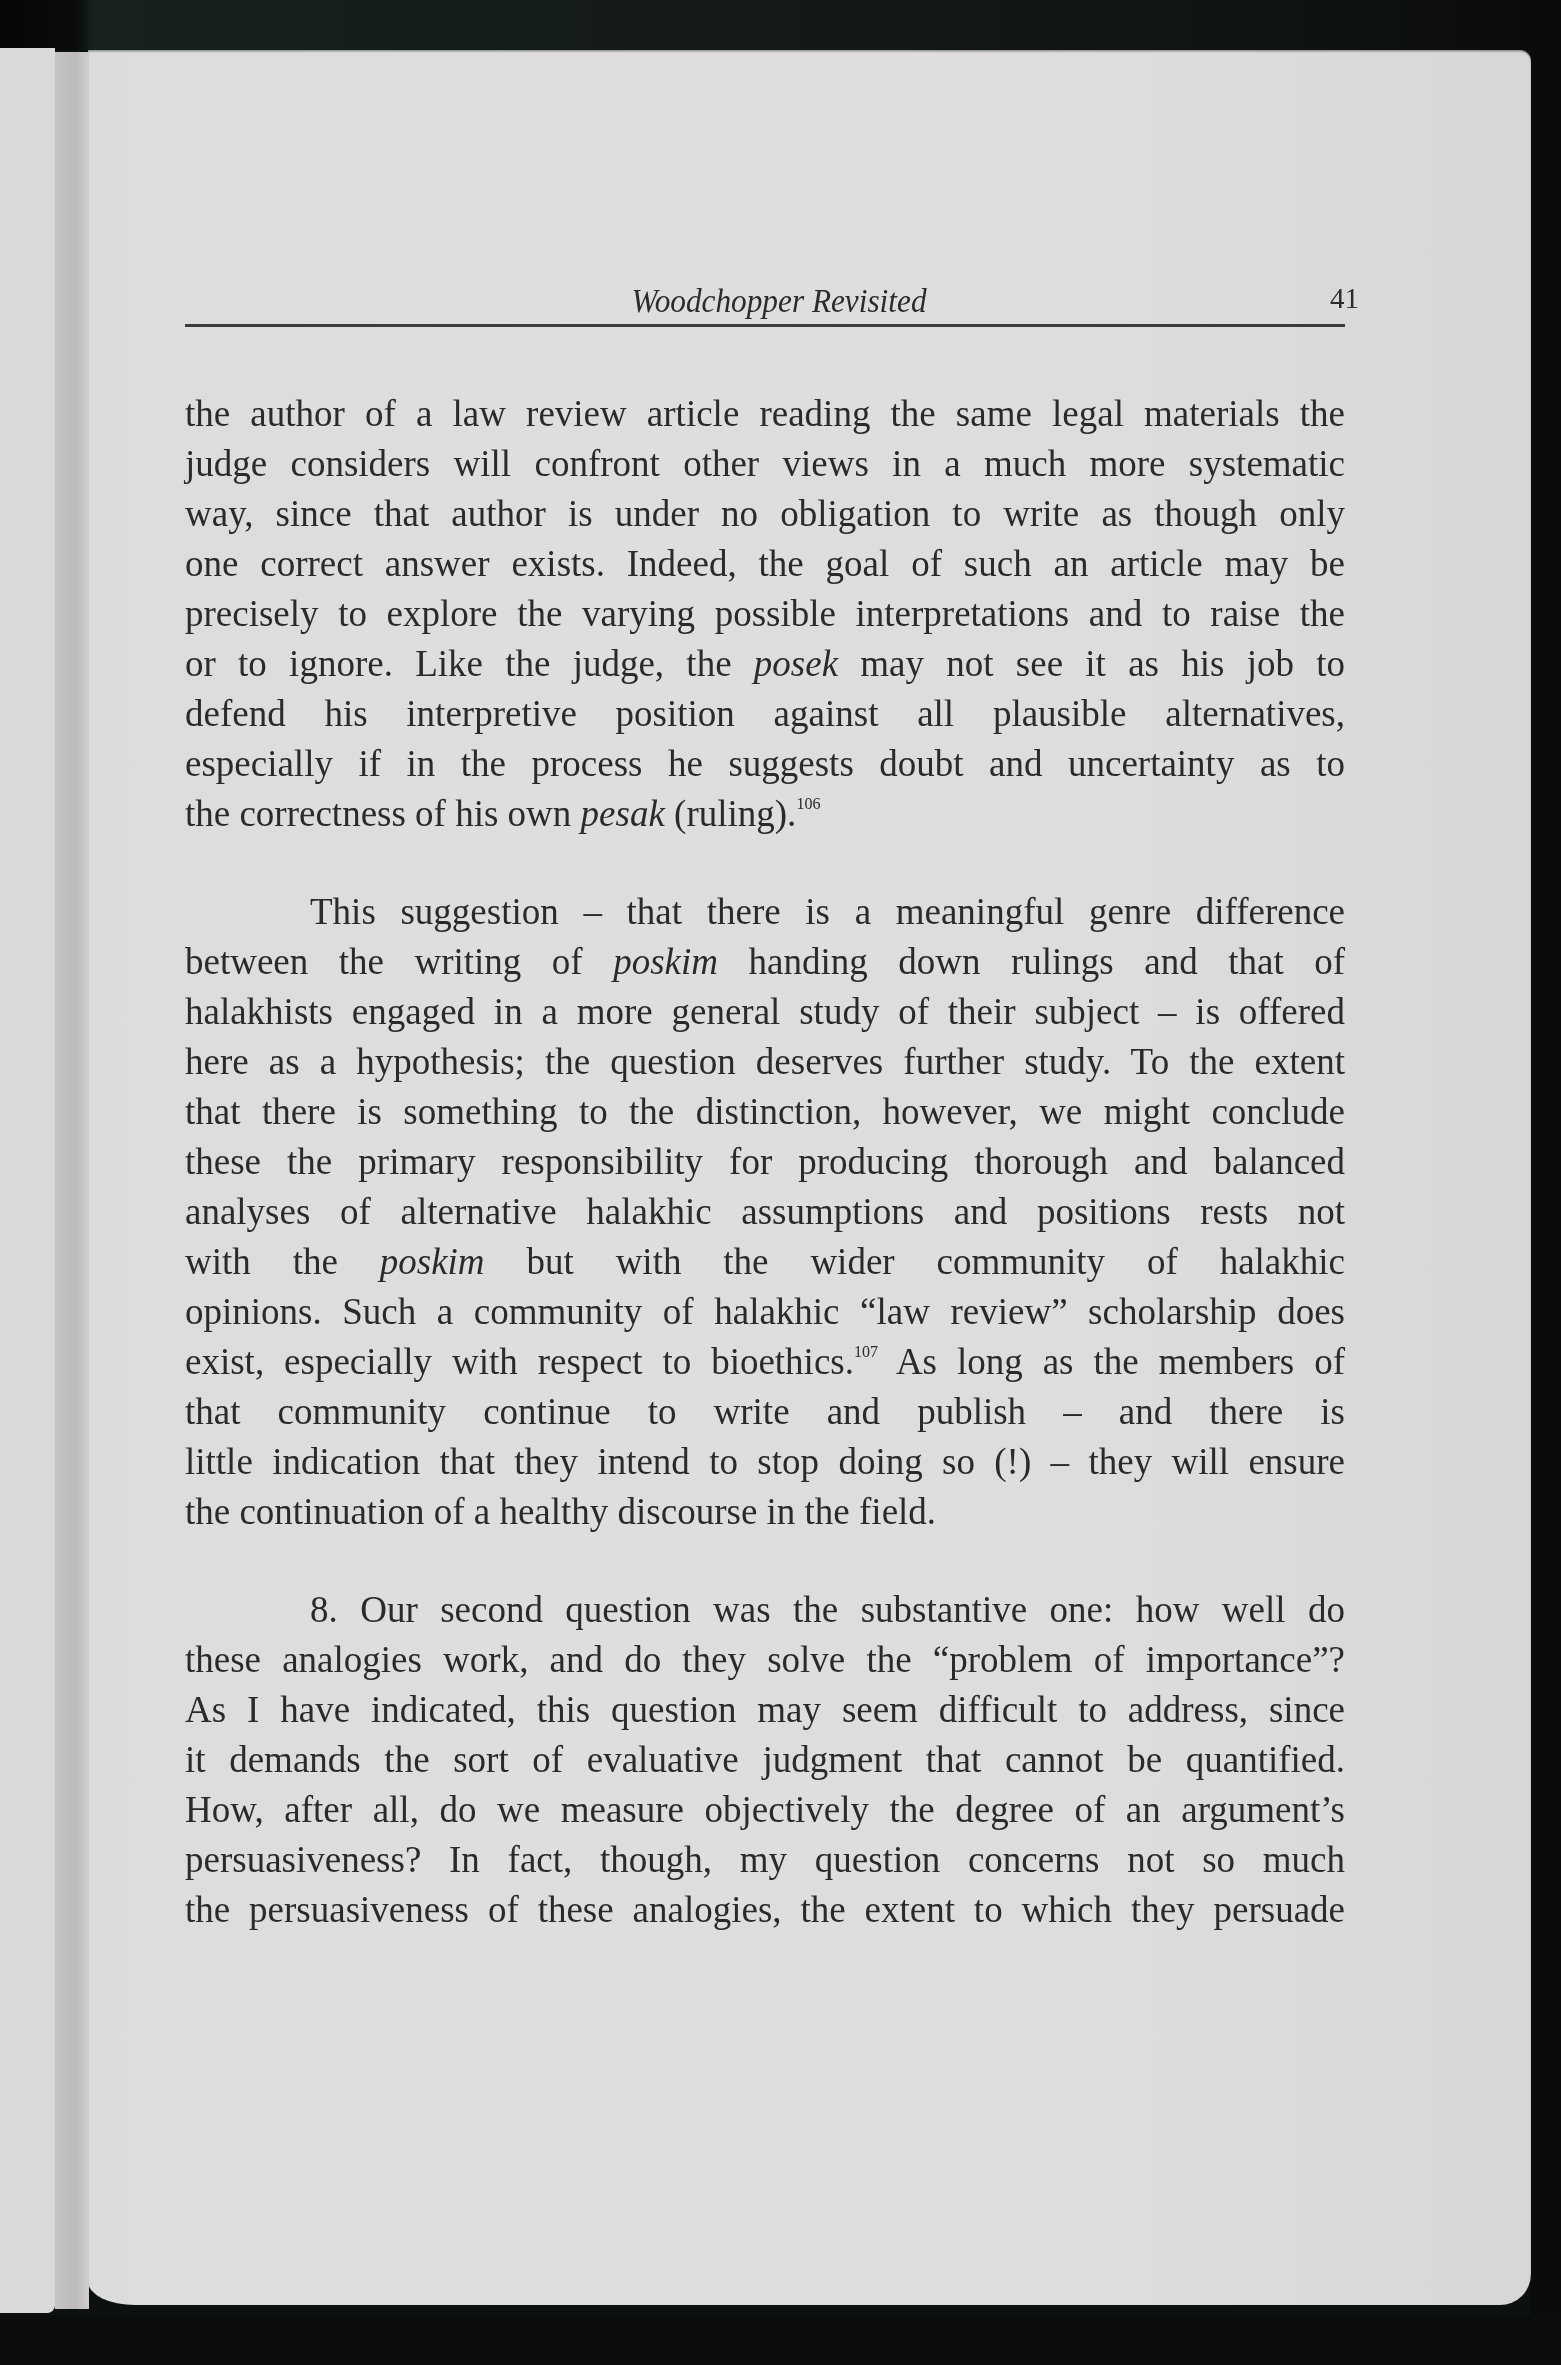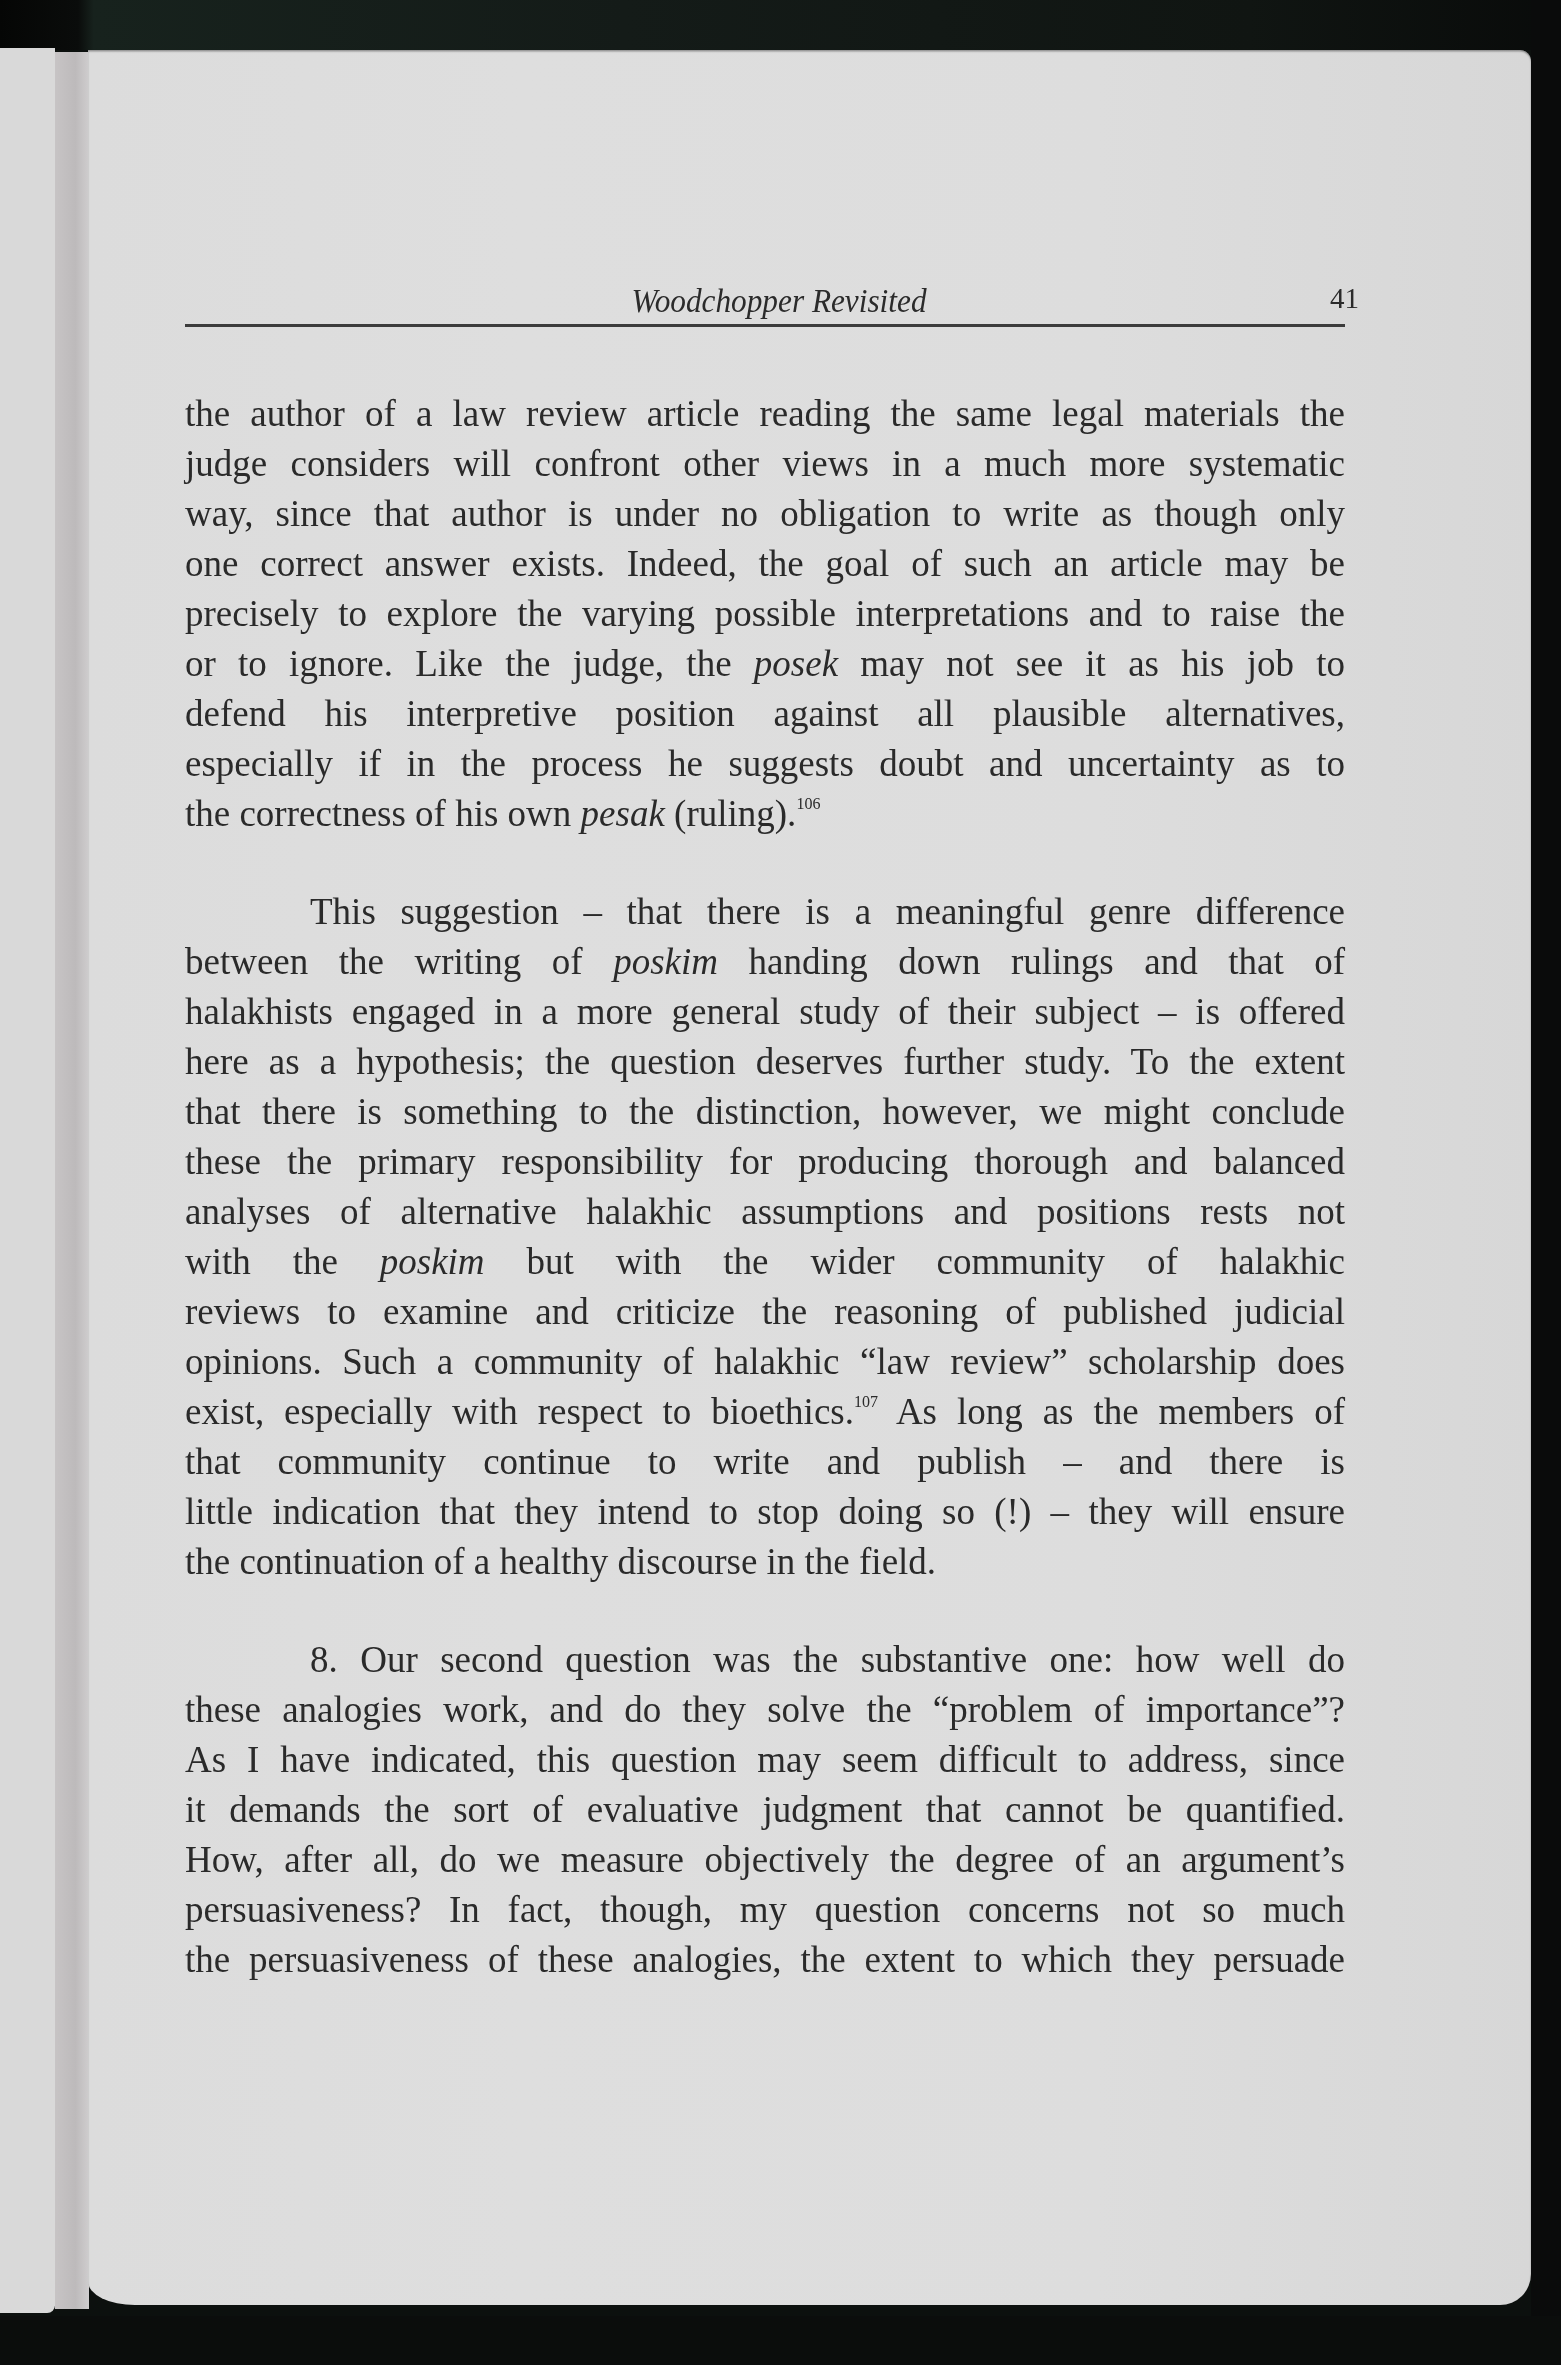--- a/index.html
+++ b/index.html
@@ -134,21 +134,20 @@
     </div>
     <div class="para">
       <span class="line indent"><span class="tx"><span>This suggestion – that there is a meaningful genre difference</span></span></span>
       <span class="line"><span class="tx"><span>between the writing of </span><span class="it">poskim</span><span> handing down rulings and that of</span></span></span>
       <span class="line"><span class="tx"><span>halakhists engaged in a more general study of their subject  –  is offered</span></span></span>
       <span class="line"><span class="tx"><span>here as a hypothesis; the question deserves further study. To the extent</span></span></span>
       <span class="line"><span class="tx"><span>that there is something to the distinction, however, we might conclude</span></span></span>
       <span class="line"><span class="tx"><span>these the primary responsibility for producing thorough and balanced</span></span></span>
       <span class="line"><span class="tx"><span>analyses of alternative halakhic assumptions and positions rests not</span></span></span>
       <span class="line"><span class="tx"><span>with the </span><span class="it">poskim</span><span> but with the wider community of halakhic</span></span></span>
-      <span class="line"><span class="tx"><span>reviews to examine and criticize the reasoning of published judicial</span></span></span>
       <span class="line"><span class="tx"><span>opinions. Such a community of halakhic “law review” scholarship does</span></span></span>
       <span class="line"><span class="tx"><span>exist, especially with respect to bioethics.</span><sup class="fn">107</sup><span> As long as the members of</span></span></span>
       <span class="line"><span class="tx"><span>that community continue to write and publish – and there is</span></span></span>
       <span class="line"><span class="tx"><span>little indication that they intend to stop doing so (!)  – they will ensure</span></span></span>
       <span class="line last"><span class="tx"><span>the continuation of a healthy discourse in the field.</span></span></span>
     </div>
     <div class="para">
       <span class="line indent"><span class="tx"><span>8. Our second question was the substantive one: how well do</span></span></span>
       <span class="line"><span class="tx"><span>these analogies work, and do they solve the “problem of importance”?</span></span></span>
       <span class="line"><span class="tx"><span>As I have indicated, this question may seem difficult to address, since</span></span></span>

